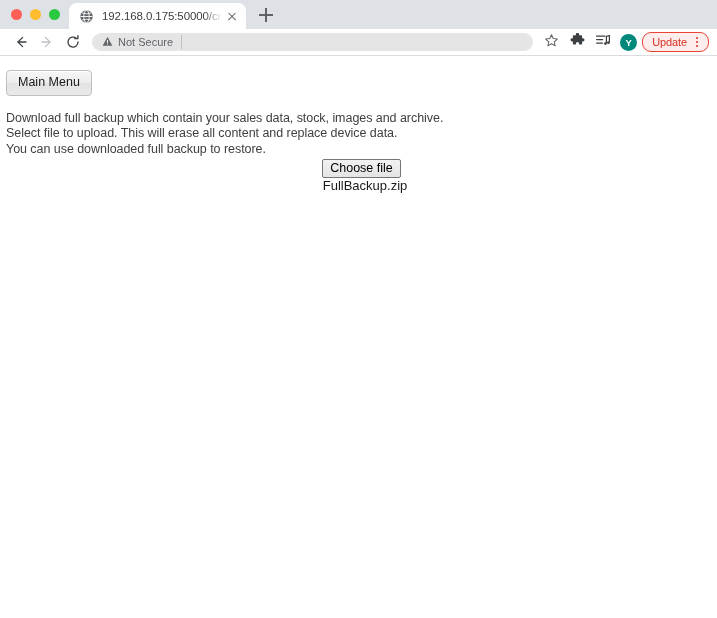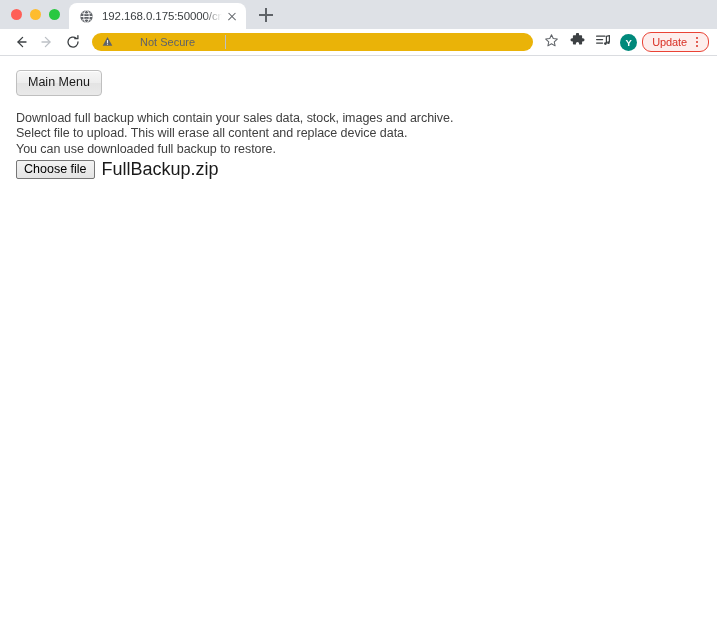--- a/index.html
+++ b/index.html
@@ -137,29 +137,28 @@
     display: flex;
     align-items: center;
     justify-content: center;
     flex: 0 0 26px;
   }
   .nav-btn svg { display: block; }
 
   .omnibox {
     flex: 1 1 auto;
     height: 18px;
-    background: #eab308;
+    background: #e5e5e5;
     border-radius: 11px;
     display: flex;
     align-items: center;
     margin-left: 6px;
     margin-right: 4px;
     padding: 0 10px;
     min-width: 0;
-    gap: 22px;
   }
   .warn-triangle {
     flex: 0 0 11px;
     margin-right: 5px;
     display: block;
   }
   .not-secure {
     font-size: 11px;
     color: #5f6368;
     white-space: nowrap;
@@ -246,21 +245,21 @@
   }
 
   
   .viewport {
     flex: 1 1 auto;
     background: #ffffff;
     overflow: hidden;
     position: relative;
   }
   .page {
-    padding: 14px 0 0 16px;
+    padding: 14px 0 0 6px;
   }
 
   .btn {
     display: inline-block;
     font-family: "Liberation Sans", sans-serif;
     font-size: 12.5px;
     color: #1a1a1a;
     background: linear-gradient(to bottom, #f6f6f6 0%, #ededed 48%, #e3e3e3 49%, #e9e9e9 100%);
     border: 1px solid #bfbfbf;
     border-radius: 4px;
@@ -280,35 +279,36 @@
     line-height: 15.3px;
     margin: 15px 0 0 0;
     letter-spacing: -0.05px;
   }
   .desc div { white-space: nowrap; }
 
   .file-row {
     display: flex;
     align-items: center;
     margin: 2px 0 0 0;
+    flex-direction: column;
   }
   .choose-file {
     font-family: "Liberation Sans", sans-serif;
     font-size: 12.5px;
     color: #000000;
     background: linear-gradient(to bottom, #f2f2f2, #e4e4e4);
     border: 1px solid #767676;
     border-radius: 2px;
     padding: 1px 7px 2px 7px;
     line-height: 1.15;
     cursor: default;
     white-space: nowrap;
   }
   .file-name {
-    font-size: 18px;
+    font-size: 13px;
     color: #1a1a1a;
     margin-left: 7px;
     white-space: nowrap;
   }
 
   .upload-wrap {
     display: inline-block;
     margin: 20px 0 0 0;
     border: 2px solid #e8402a;
     border-radius: 2px;

